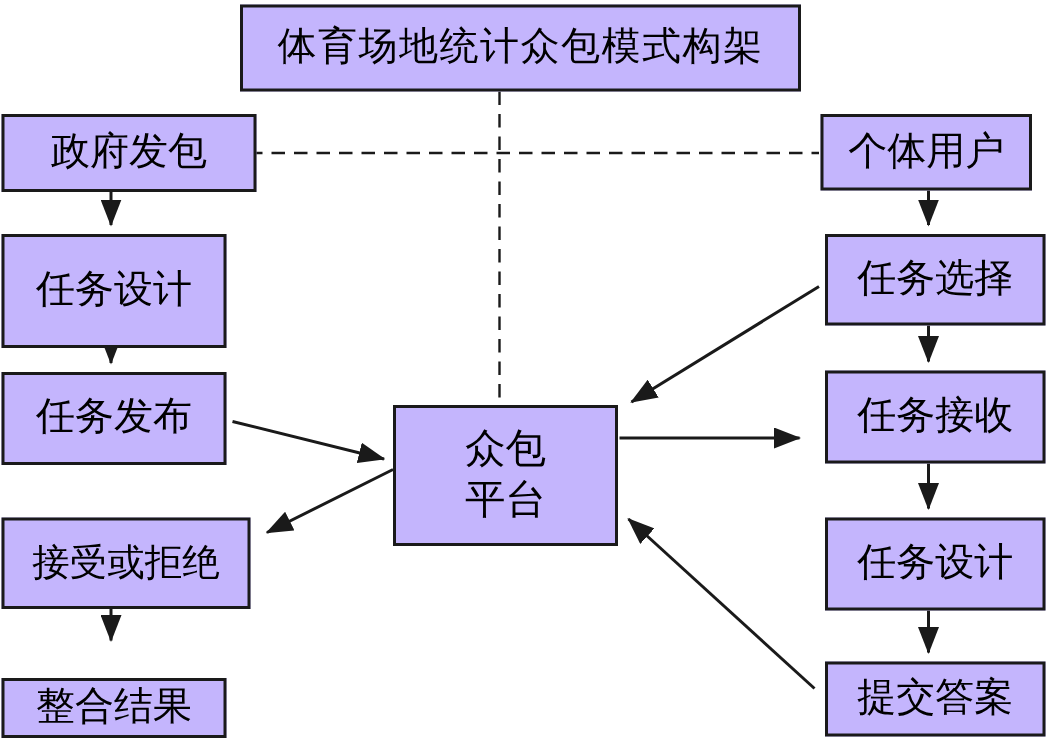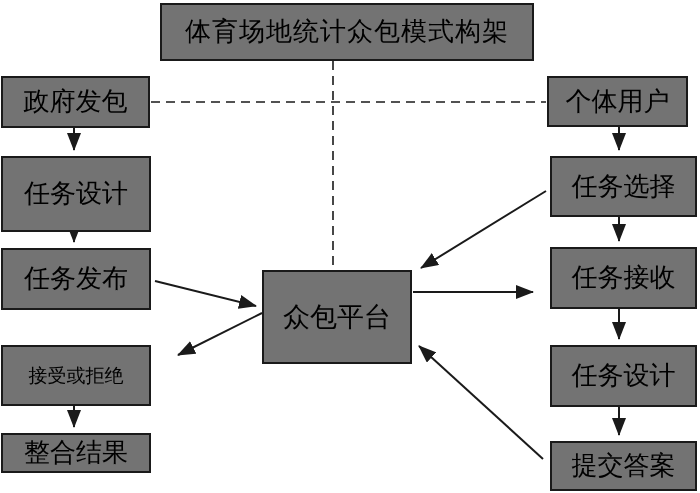--- a/index.html
+++ b/index.html
@@ -9,36 +9,36 @@
     background:#ffffff;
     font-family:"DejaVu Serif","Liberation Serif",serif;
     color:#000000;
     overflow:hidden;
   }
   .connector-layer{position:absolute;left:0;top:0;width:700px;height:493px;}
   .node{
     position:absolute;
     box-sizing:border-box;
     border:2px solid #1a1a1a;
-    background:#737373;
+    background:#c4b5fd;
     display:flex;align-items:center;justify-content:center;
     font-size:26px;
     line-height:1.15;
     text-align:center;
     white-space:nowrap;
   }
   .node.title{font-size:26px;letter-spacing:1px;}
-  .node.center{font-size:27px;line-height:1.25;}
+  .node.center{flex-direction:column;font-size:27px;line-height:1.25;}
   
   .b-title{left:160px;top:3px;width:374px;height:58px;}
-  .b-l1{left:1px;top:76px;width:149px;height:52px;}
+  .b-l1{left:1px;top:76px;width:170px;height:52px;}
   .b-l2{left:1px;top:156px;width:150px;height:76px;}
   .b-l3{left:1px;top:248px;width:150px;height:62px;text-align:right;}
-  .b-l4{left:1px;top:345px;width:150px;height:61px;font-size:19px;}
-  .b-l5{left:1px;top:433px;width:150px;height:40px;}
+  .b-l4{left:1px;top:345px;width:166px;height:61px;font-size:25px;}
+  .b-l5{left:1px;top:452px;width:150px;height:40px;}
   .b-r1{left:547px;top:76px;width:141px;height:51px;}
   .b-r2{left:550px;top:156px;width:147px;height:61px;}
   .b-r3{left:550px;top:247px;width:147px;height:62px;}
   .b-r4{left:550px;top:345px;width:147px;height:62px;}
   .b-r5{left:550px;top:441px;width:147px;height:50px;}
   .b-center{left:262px;top:270px;width:150px;height:94px;}
 </style>
 </head>
 <body>
 

